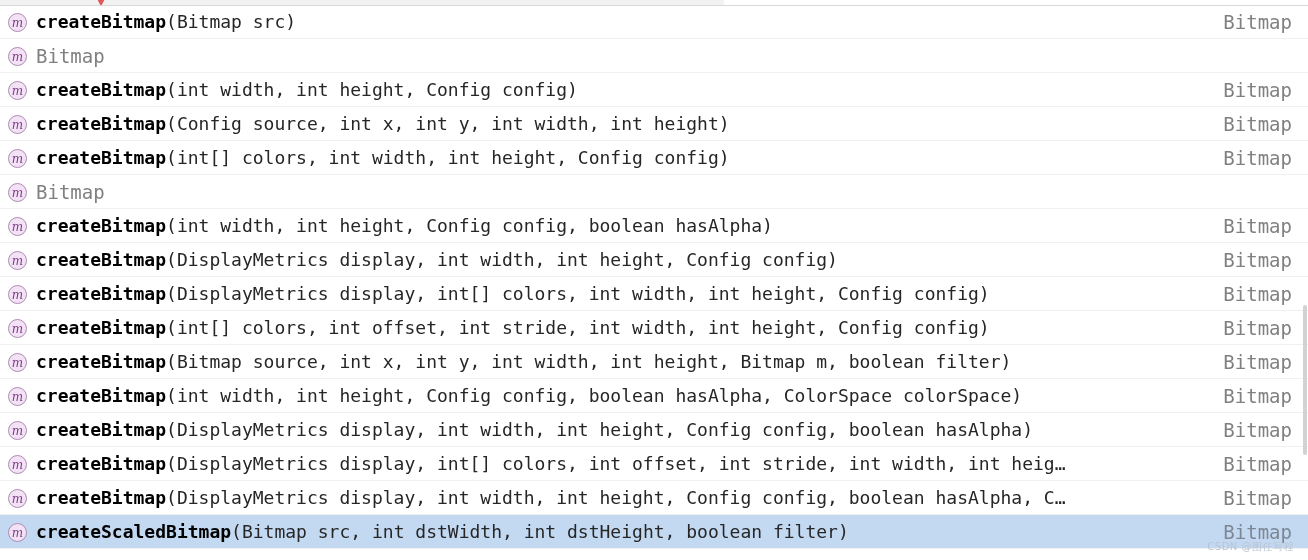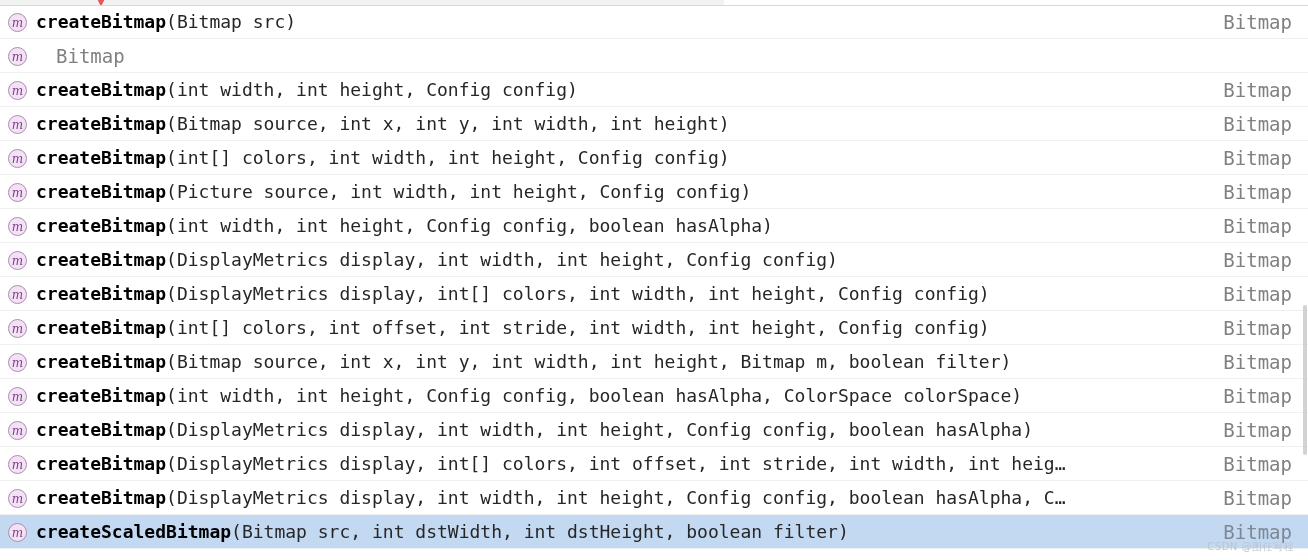--- a/index.html
+++ b/index.html
@@ -107,21 +107,20 @@
     font-weight: normal;
     color: #262626;
   }
   .rtype {
     flex: 0 0 auto;
     font-size: 19px;
     line-height: 22px;
     color: #808080;
     padding-right: 16px;
     text-align: right;
-    margin-left: 20px;
   }
   .row.selected .rtype {
     color: #7d8794;
   }
   .watermark {
     position: absolute;
     right: 14px;
     bottom: 6px;
     font-family: "DejaVu Sans", sans-serif;
     font-size: 10px;
@@ -170,33 +169,32 @@
         <span class="sep"></span>
       </div>
       <div class="row">
         <span class="micon">m</span>
         <span class="sig"><span class="mname">createBitmap</span><span class="params">(int width, int height, Config config)</span></span>
         <span class="rtype">Bitmap</span>
         <span class="sep"></span>
       </div>
       <div class="row">
         <span class="micon">m</span>
-        <span class="sig"><span class="mname">createBitmap</span><span class="params">(Bitmap source, int x, int y, int width, int height)</span></span>
+        <span class="sig"><span class="mname">createBitmap</span><span class="params">(Config source, int x, int y, int width, int height)</span></span>
         <span class="rtype">Bitmap</span>
         <span class="sep"></span>
       </div>
       <div class="row">
         <span class="micon">m</span>
         <span class="sig"><span class="mname">createBitmap</span><span class="params">(int[] colors, int width, int height, Config config)</span></span>
         <span class="rtype">Bitmap</span>
         <span class="sep"></span>
       </div>
       <div class="row">
         <span class="micon">m</span>
-        <span class="sig"><span class="mname">createBitmap</span><span class="params">(Picture source, int width, int height, Config config)</span></span>
         <span class="rtype">Bitmap</span>
         <span class="sep"></span>
       </div>
       <div class="row">
         <span class="micon">m</span>
         <span class="sig"><span class="mname">createBitmap</span><span class="params">(int width, int height, Config config, boolean hasAlpha)</span></span>
         <span class="rtype">Bitmap</span>
         <span class="sep"></span>
       </div>
       <div class="row">

